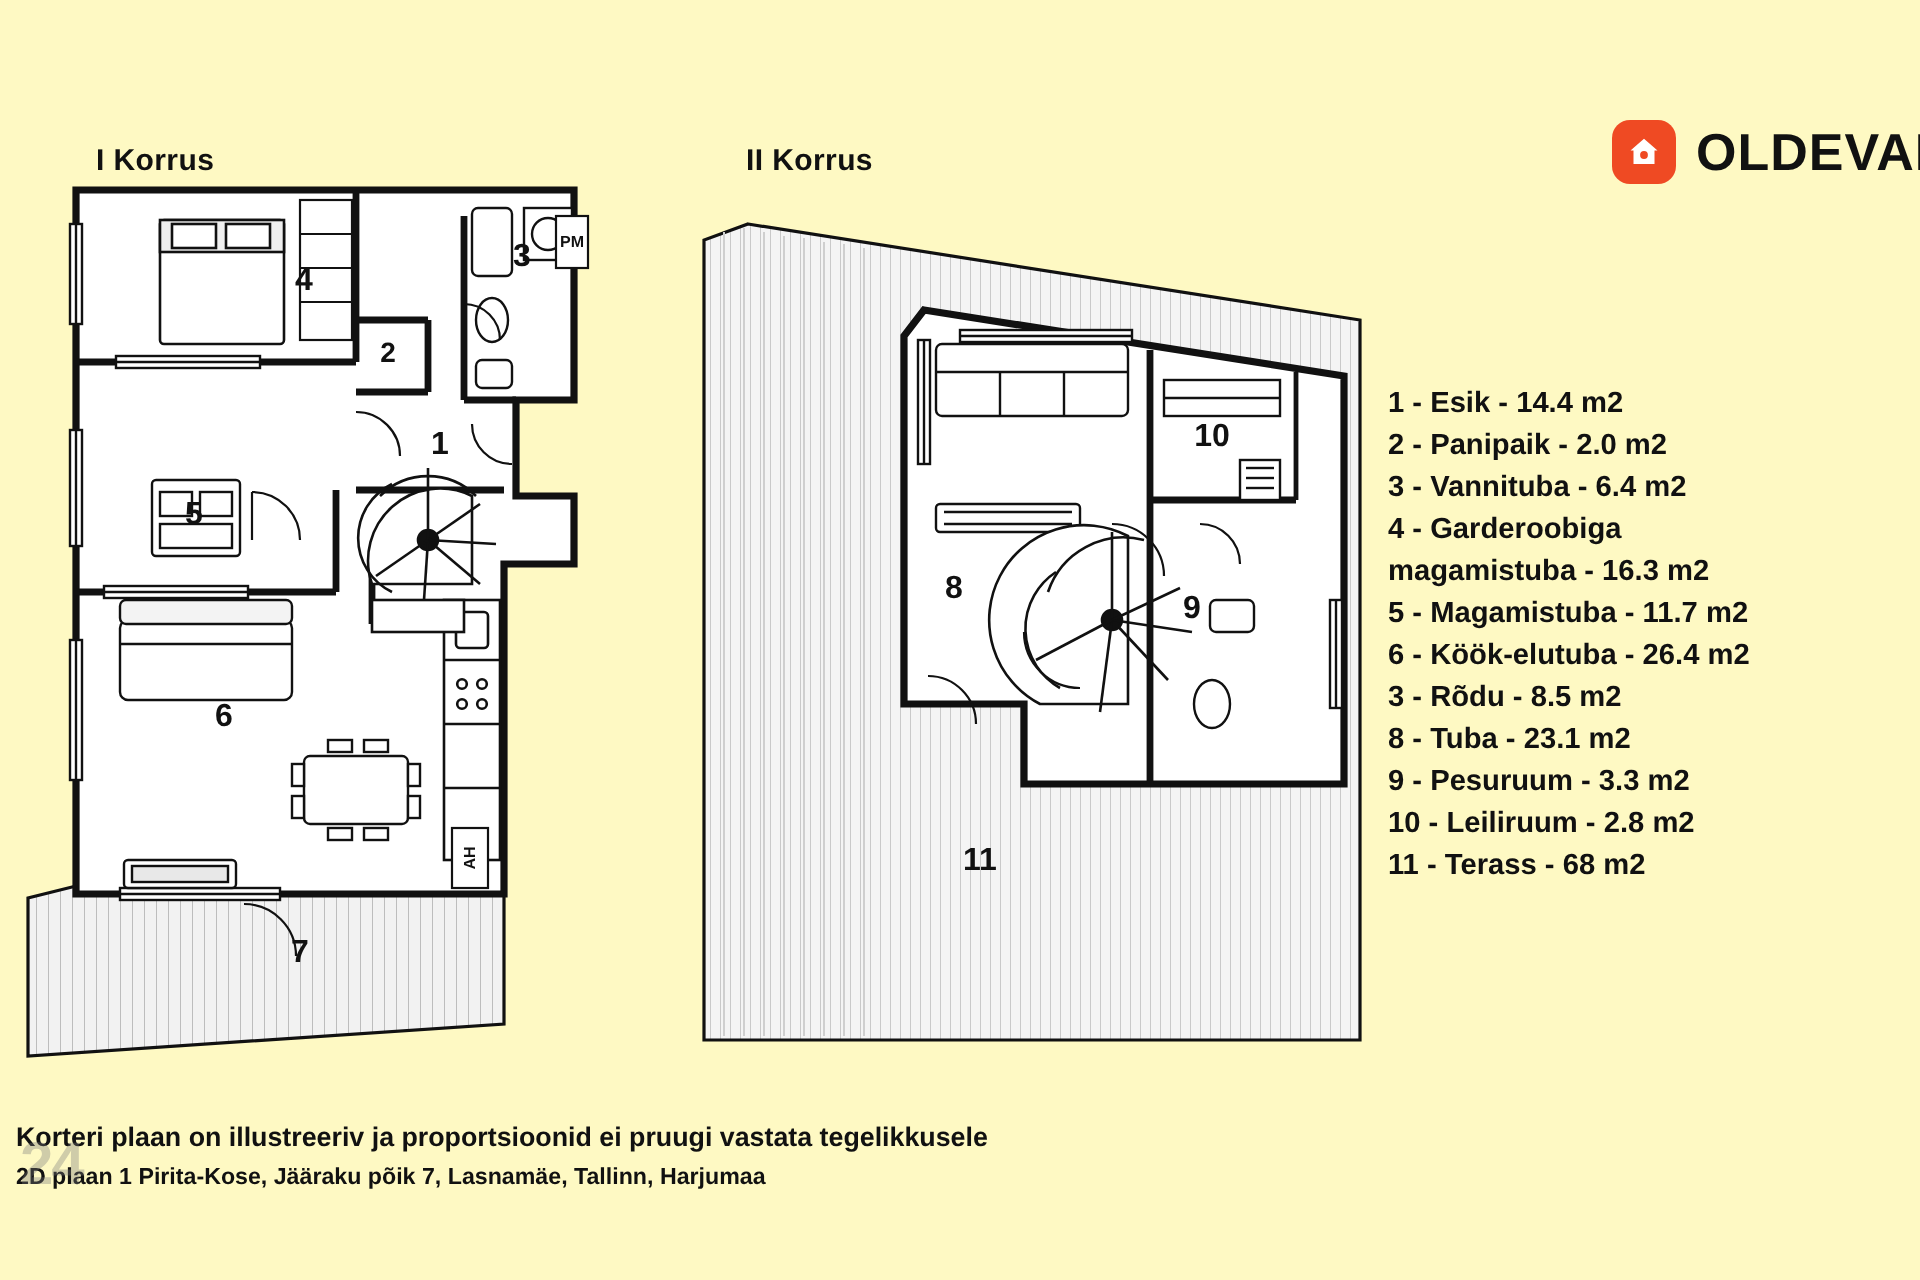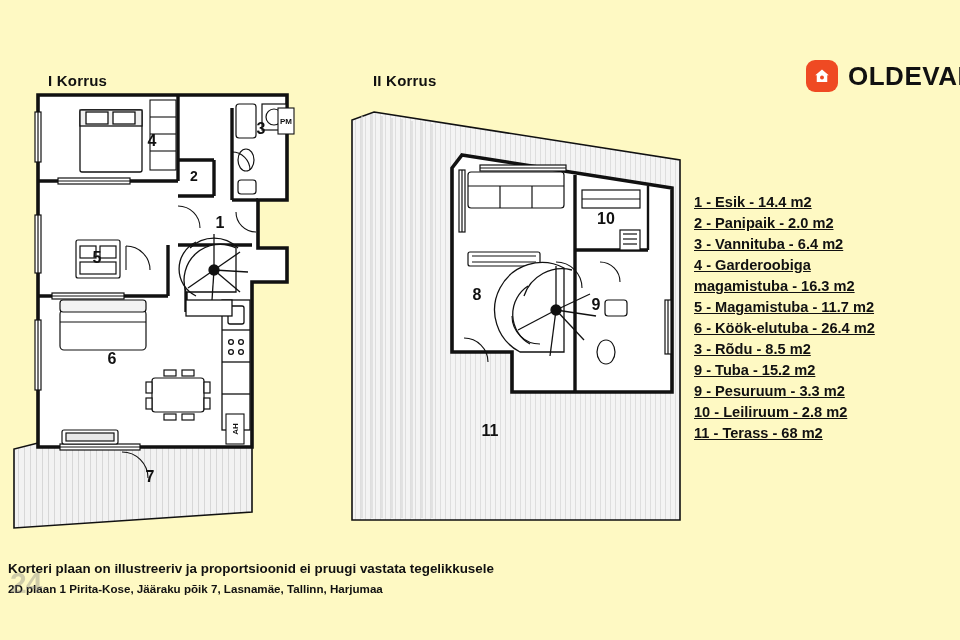--- a/index.html
+++ b/index.html
@@ -73,21 +73,20 @@
     color: #111;
     white-space: nowrap;
   }
 
   
   #legend {
     position: absolute;
     left: 694px;
     top: 192px;
     width: 262px;
-    text-decoration: underline;
   }
   .legend-item {
     font-size: 14.6px;
     font-weight: bold;
     line-height: 1.44;
     color: #111;
     white-space: pre-wrap;
   }
 
   
@@ -389,21 +388,21 @@
 
   <div id="legend">
     <div class="legend-item">1 - Esik - 14.4 m2</div>
     <div class="legend-item">2 - Panipaik - 2.0 m2</div>
     <div class="legend-item">3 - Vannituba - 6.4 m2</div>
     <div class="legend-item">4 - Garderoobiga
 magamistuba - 16.3 m2</div>
     <div class="legend-item">5 - Magamistuba - 11.7 m2</div>
     <div class="legend-item">6 - Köök-elutuba - 26.4 m2</div>
     <div class="legend-item">3 - Rõdu - 8.5 m2</div>
-    <div class="legend-item">9 - Tuba - 15.2 m2</div>
+    <div class="legend-item">8 - Tuba - 23.1 m2</div>
     <div class="legend-item">9 - Pesuruum - 3.3 m2</div>
     <div class="legend-item">10 - Leiliruum - 2.8 m2</div>
     <div class="legend-item">11 - Terass - 68 m2</div>
   </div>
 
   <div id="footer">
     <div id="footer-line1">Korteri plaan on illustreeriv ja proportsioonid ei pruugi vastata tegelikkusele</div>
     <div id="footer-line2">2D plaan 1 Pirita-Kose, Jääraku põik 7, Lasnamäe, Tallinn, Harjumaa</div>
   </div>
 

